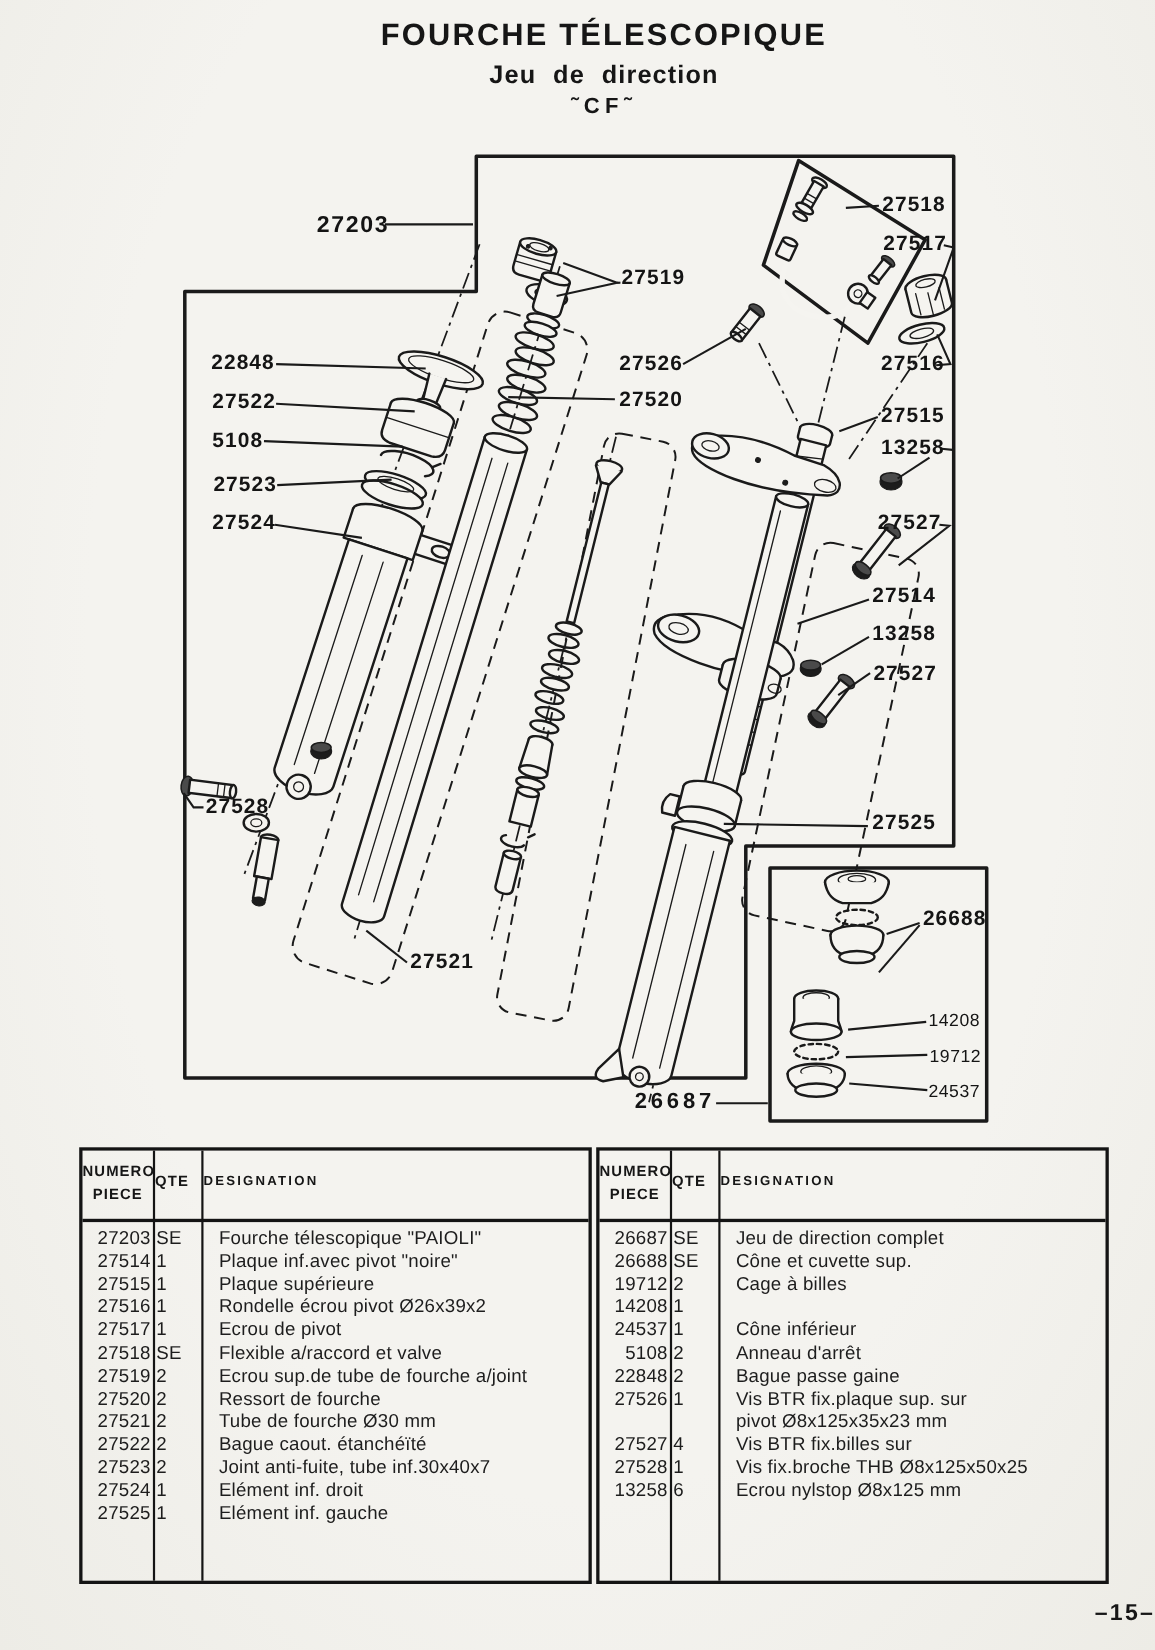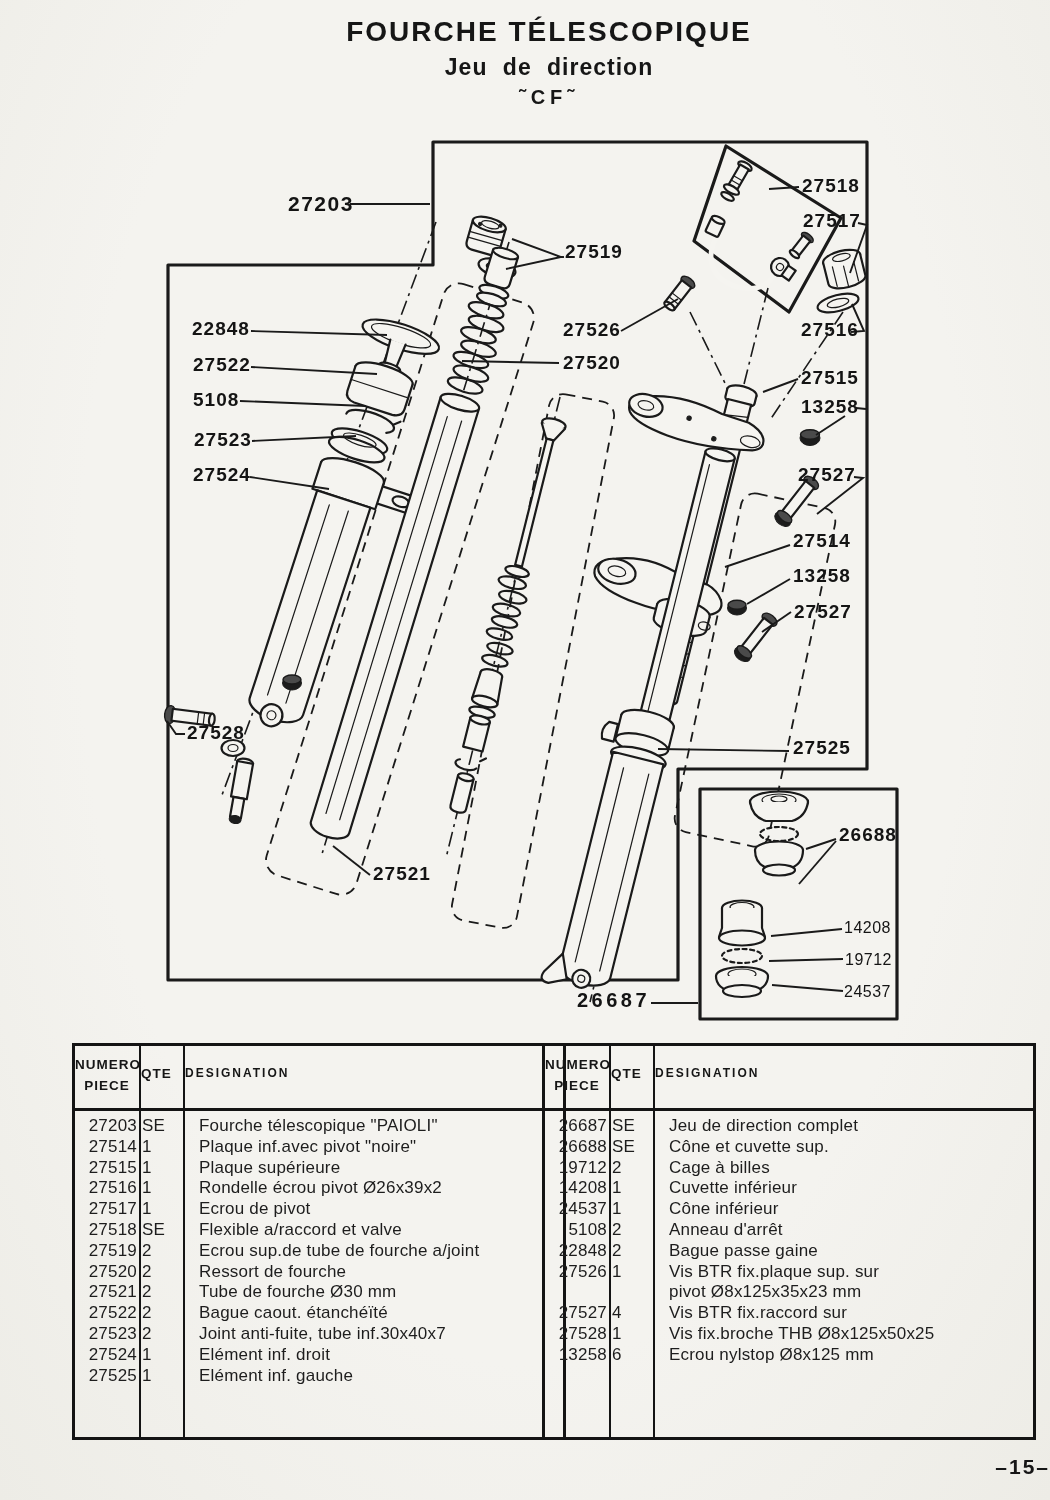--- a/index.html
+++ b/index.html
@@ -21,21 +21,21 @@
   .darkface{fill:#4a4a4a;stroke:#1a1a1a;stroke-width:1.4;}
   .dashout{stroke:#1a1a1a;fill:none;stroke-width:1.8;stroke-dasharray:10 7;}
   .axis{stroke:#1a1a1a;fill:none;stroke-width:1.6;stroke-dasharray:15 5 3 5;}
   .leader{stroke:#1a1a1a;fill:none;stroke-width:1.9;}
   .lbl{font-family:"Liberation Sans",sans-serif;font-weight:bold;font-size:19px;
        letter-spacing:1px;fill:#141414;}
   .lbl-lg{font-size:21px;letter-spacing:1.5px;}
   .lbl-sp{font-size:20px;letter-spacing:3.5px;}
   .lbl-xs{font-size:16px;font-weight:normal;letter-spacing:0.5px;}
   
-  .ptable{position:absolute;border:3px solid #141414;background:transparent;padding-left:28px;}
+  .ptable{position:absolute;border:3px solid #141414;background:transparent;}
   .ptable .vline{position:absolute;top:0;bottom:0;width:2px;background:#141414;}
   .ptable .hline{position:absolute;left:0;right:0;height:2.5px;background:#141414;}
   .thead{position:absolute;top:0;left:0;right:0;height:62px;}
   .h-num{position:absolute;left:0;top:8px;width:64px;text-align:center;
          font-size:13.5px;font-weight:bold;letter-spacing:1px;line-height:21px;}
   .h-qty{position:absolute;top:20px;width:40px;
          font-size:13.5px;font-weight:bold;letter-spacing:1px;}
   .h-des{position:absolute;top:20px;right:0;
          font-size:12px;font-weight:bold;letter-spacing:2px;}
   .tbody{position:absolute;top:65px;left:0;right:0;bottom:0;padding-top:5px;}
@@ -483,21 +483,20 @@
           <div class="c-des">Cône et cuvette sup.</div>
         </div>
       <div class="trow">
           <div class="c-num">19712</div>
           <div class="c-qty">2</div>
           <div class="c-des">Cage à billes</div>
         </div>
       <div class="trow">
           <div class="c-num">14208</div>
           <div class="c-qty">1</div>
-          <div class="c-des">Cuvette inférieur</div>
         </div>
       <div class="trow">
           <div class="c-num">24537</div>
           <div class="c-qty">1</div>
           <div class="c-des">Cône inférieur</div>
         </div>
       <div class="trow">
           <div class="c-num">5108</div>
           <div class="c-qty">2</div>
           <div class="c-des">Anneau d'arrêt</div>
@@ -513,21 +512,21 @@
           <div class="c-des">Vis BTR fix.plaque sup. sur</div>
         </div>
       <div class="trow">
           <div class="c-num"></div>
           <div class="c-qty"></div>
           <div class="c-des">pivot Ø8x125x35x23 mm</div>
         </div>
       <div class="trow">
           <div class="c-num">27527</div>
           <div class="c-qty">4</div>
-          <div class="c-des">Vis BTR fix.raccord sur</div>
+          <div class="c-des">Vis BTR fix.billes sur</div>
         </div>
       <div class="trow">
           <div class="c-num">27528</div>
           <div class="c-qty">1</div>
           <div class="c-des">Vis fix.broche THB Ø8x125x50x25</div>
         </div>
       <div class="trow">
           <div class="c-num">13258</div>
           <div class="c-qty">6</div>
           <div class="c-des">Ecrou nylstop Ø8x125 mm</div>

